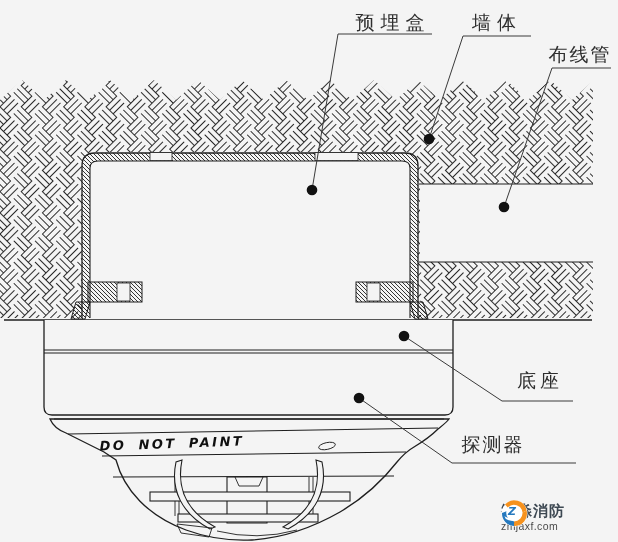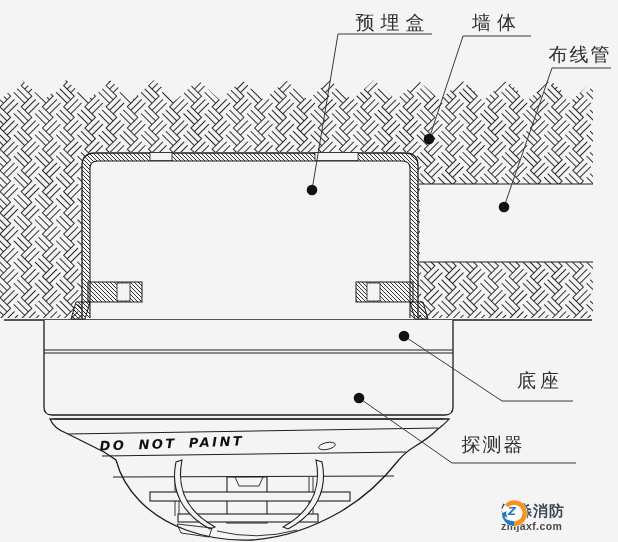--- a/index.html
+++ b/index.html
@@ -13,21 +13,21 @@
   .logo{
     position:absolute;left:501px;top:500px;width:115px;height:36px;
     display:flex;align-items:center;gap:5px;
   }
   .logo .txt{display:flex;flex-direction:column;line-height:1;}
   .logo .name{
     font-family:"Liberation Serif","DejaVu Serif",serif;
     font-size:15px;font-weight:bold;color:#3d4852;letter-spacing:1px;
   }
   .logo .domain{
-    font-size:10.5px;font-weight:bold;color:#4a4a4a;letter-spacing:0.4px;margin-top:2px;
+    font-size:10.5px;font-weight:normal;color:#4a4a4a;letter-spacing:0.4px;margin-top:2px;
   }
 </style>
 </head>
 <body>
 
 <div class="stage">
 
 <svg width="618" height="542" viewBox="0 0 618 542">
   <defs>
 

